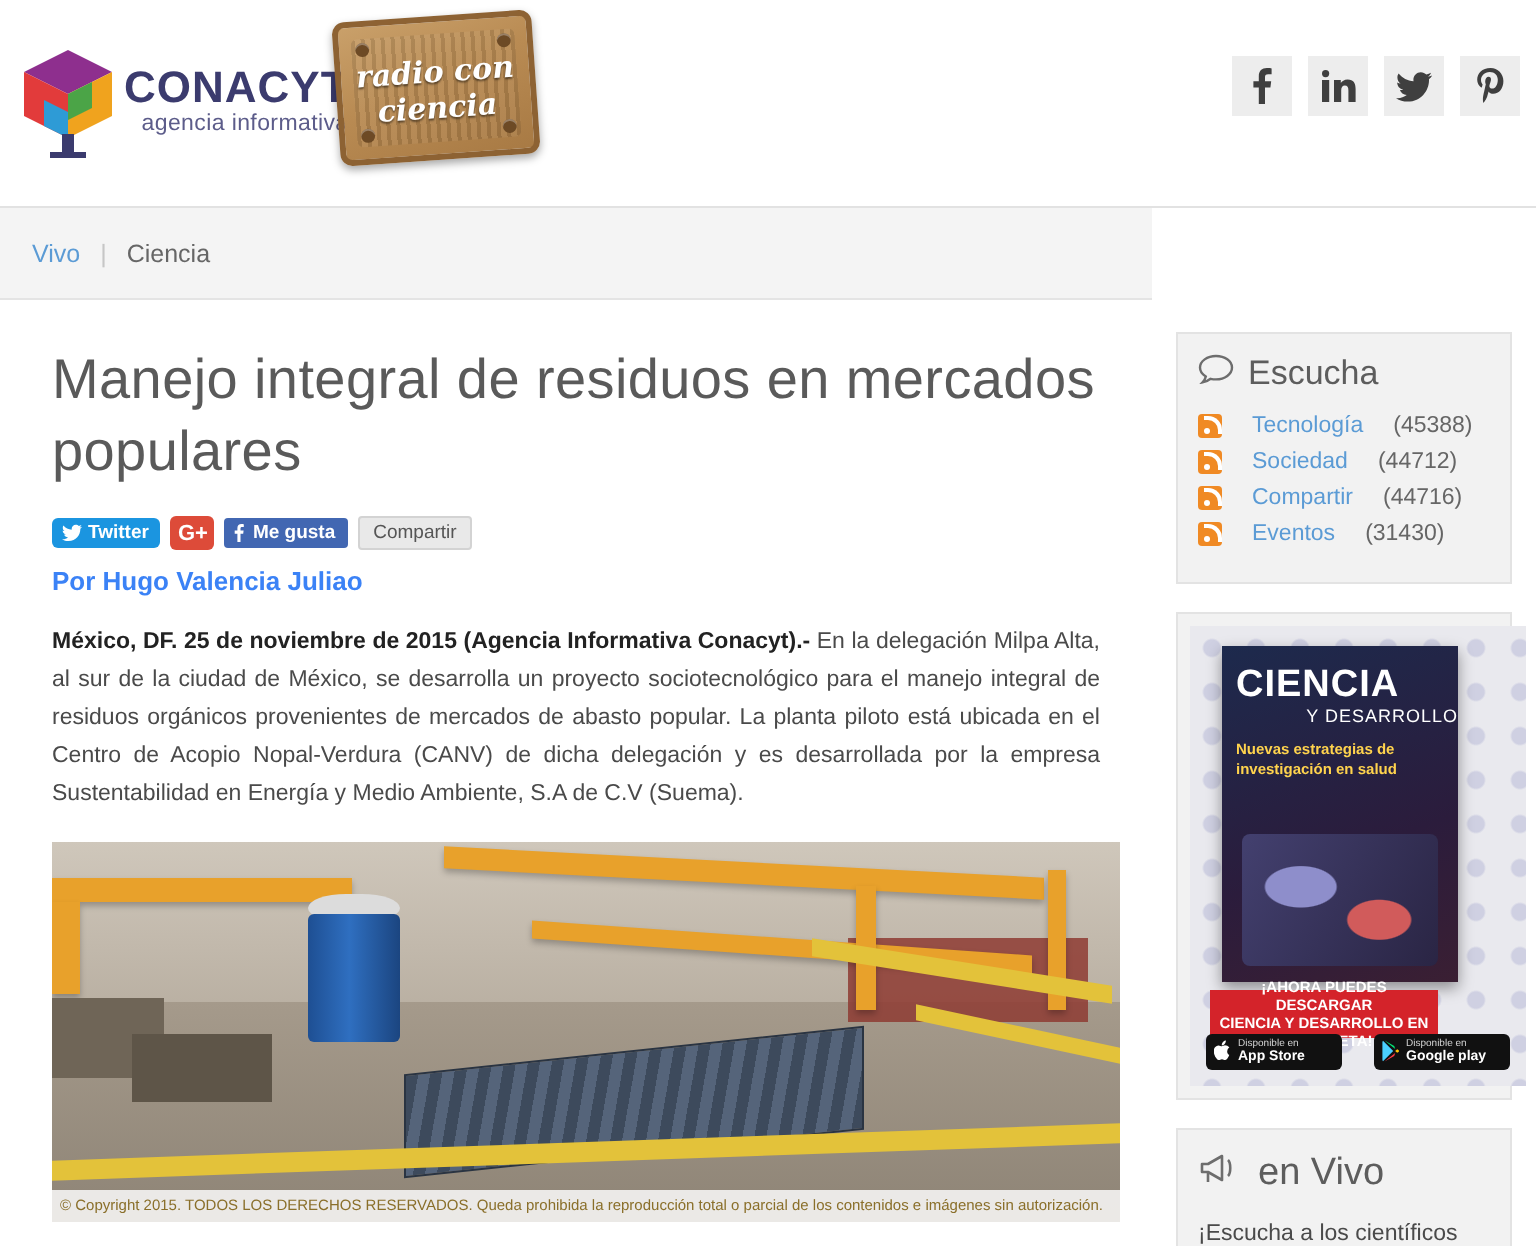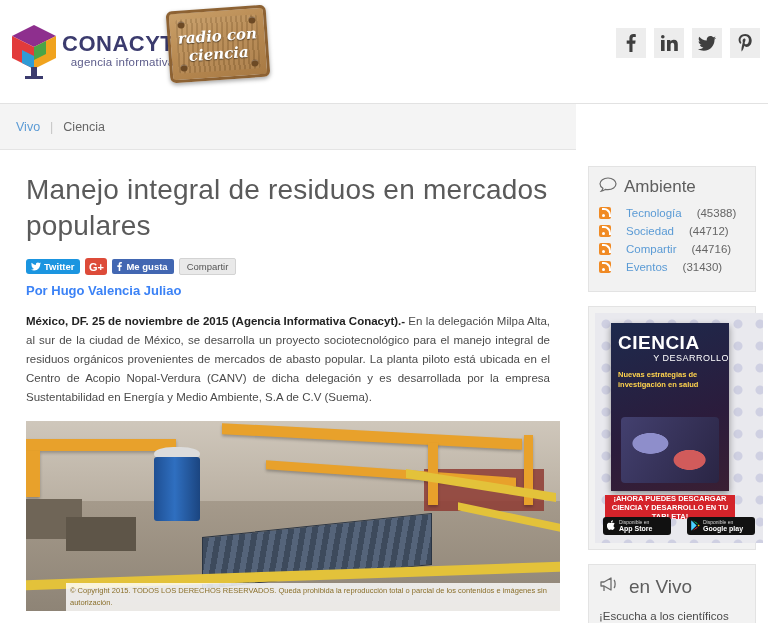--- a/index.html
+++ b/index.html
@@ -135,21 +135,20 @@
   .figure {
     margin: 0 10px; position: relative;
     width: 534px; height: 190px; overflow: hidden;
     background: #b9b0a4;
   }
   .figure .caption {
     position: absolute; left:0; right:0; bottom:0;
     background: rgba(255,255,255,.82);
     color: #8a6f2a; font-size: 7.5px; line-height: 12px;
     padding: 2px 4px;
-    margin-left: 40px;
   }
 
   
   .sky { position:absolute; inset:0; background: linear-gradient(180deg,#cfc7bb 0%, #b4aa9c 55%, #9b9184 100%); }
   .ground { position:absolute; left:0; right:0; top:42%; bottom:0; background: linear-gradient(180deg,#a59a8b 0%, #8e8476 100%); }
   .roof {
     position:absolute; background: #e8a12b; box-shadow: 0 2px 3px rgba(0,0,0,.25);
   }
   .wall { position:absolute; background:#7d7366; }
   .tank {
@@ -226,21 +225,21 @@
     color:#ffd34d; font-size: 7.5px; margin: 7px 7px 0 7px; line-height: 10px; font-weight:bold;
   }
   .ad .cover .art {
     position:absolute; left:10px; bottom:8px; width:98px; height:66px;
     background: radial-gradient(ellipse at 30% 40%, #8e8ecb 0 18%, transparent 19%),
                 radial-gradient(ellipse at 70% 65%, #d15b5b 0 16%, transparent 17%),
                 linear-gradient(120deg,#43406f,#2a2544);
     border-radius: 4px;
   }
   .ad .band {
-    position:absolute; left:10px; top:182px; width:130px; height:24px;
+    position:absolute; left:10px; top:182px; width:114px; height:24px;
     background:#d4232a; color:#fff; font-size:7.5px; font-weight:bold;
     display:flex; align-items:center; justify-content:center; text-align:center;
     line-height: 9px; padding: 0 3px;
   }
   .ad .store {
     position:absolute; bottom:8px; height:18px; width:68px;
     background:#111; border-radius:3px; color:#fff; font-size:6.5px;
     display:flex; align-items:center; gap:3px; padding:0 4px;
   }
   .ad .store.a { left:8px; }
@@ -379,21 +378,21 @@
 
     <div class="aside">
 
       <div class="panel">
         <div class="panel-head">
           <span>
             <svg width="18" height="15" viewBox="0 0 18 15">
               <path d="M9 1C4.6 1 1 3.6 1 6.8c0 1.8 1.1 3.4 2.9 4.5-.2 1-.8 2.1-1.6 2.9 1.6-.3 3-1 4-1.8.9.2 1.8.3 2.7.3 4.4 0 8-2.6 8-5.9S13.4 1 9 1z" fill="none" stroke="#6d6d6d" stroke-width="1.2"></path>
             </svg>
           </span>
-          <span>Ambiente</span>
+          <span>Escucha</span>
         </div>
         <ul class="rss-list">
           <li>
             <span class="rss-ico"></span>
             <a href="#">Tecnología</a>
             <span>(45388)</span>
           </li>
           <li>
             <span class="rss-ico"></span>
             <a href="#">Sociedad</a>

